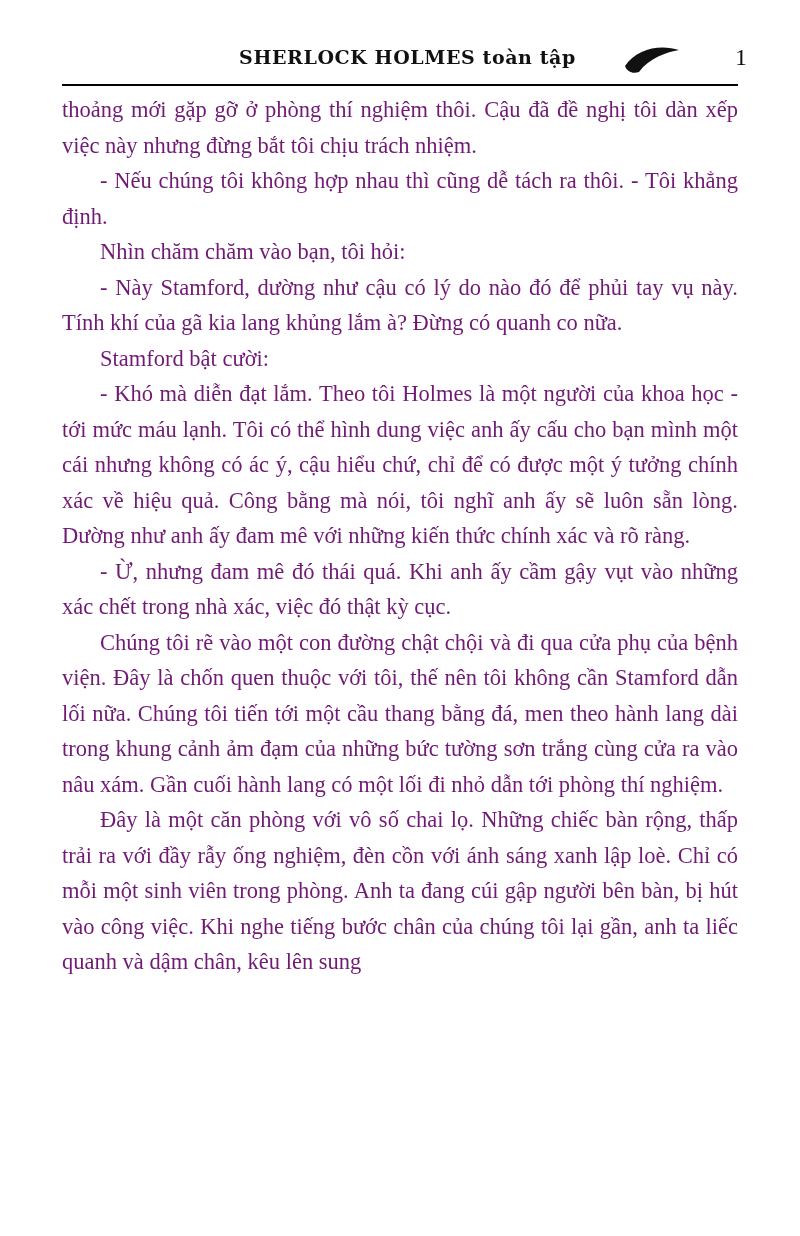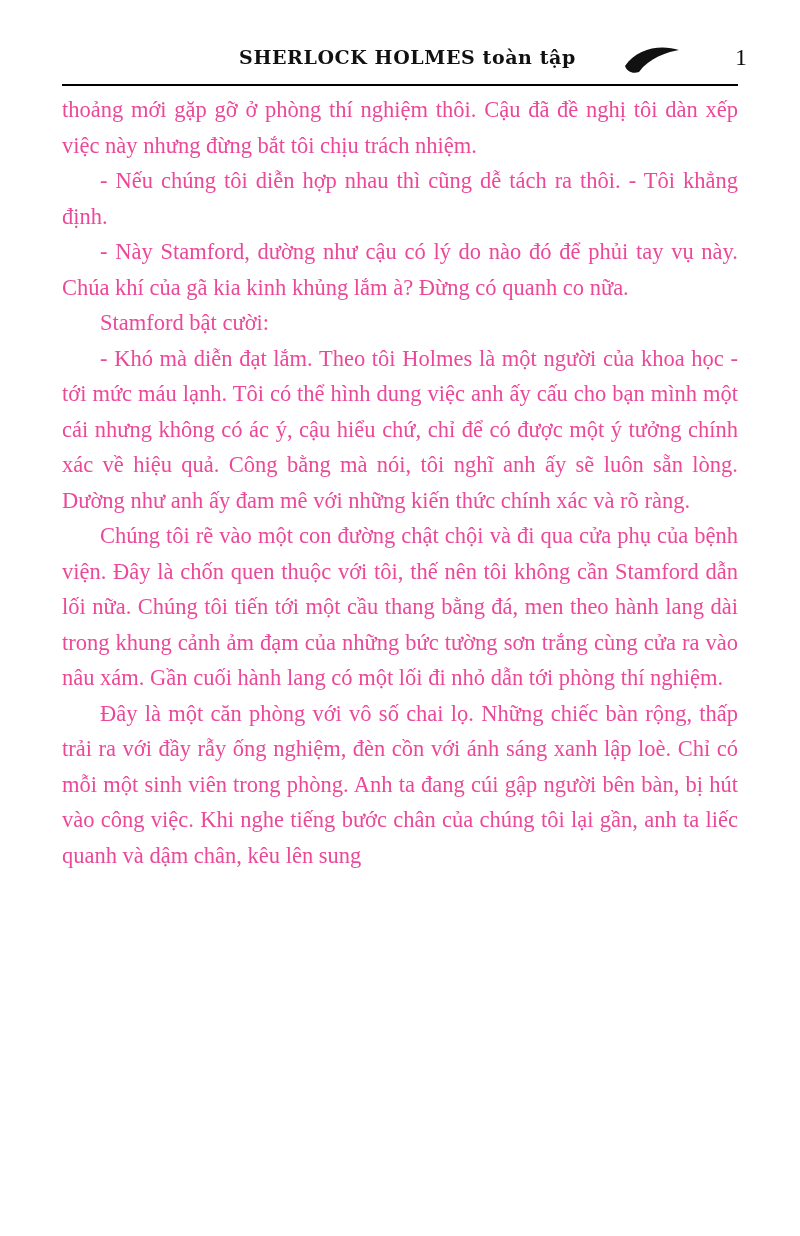--- a/index.html
+++ b/index.html
@@ -79,21 +79,21 @@
   
   .body-text {
     position: absolute;
     left: 62px;
     top: 92px;
     width: 676px;
     font-size: 22.5px;
     line-height: 35.5px;
     text-align: justify;
     text-justify: inter-word;
-    color: #ec4899;
+    color: #701a75;
     font-family: "Liberation Serif", serif;
     -webkit-font-smoothing: antialiased;
   }
   .body-text p {
     margin: 0;
     text-indent: 0;
   }
   .body-text p.indent {
     text-indent: 38px;
   }
@@ -116,21 +116,23 @@
         <path d="M2 24 C 14 6, 38 2, 56 8 C 44 10, 26 16, 16 30 C 10 32, 4 30, 2 24 Z" fill="#111"></path>
       </svg>
     </div>
     <div class="page-number">1</div>
   </div>
 
   <div class="rule"></div>
 
   <div class="body-text" id="body-text">
       <p class="">thoảng mới gặp gỡ ở phòng thí nghiệm thôi. Cậu đã đề nghị tôi dàn xếp việc này nhưng đừng bắt tôi chịu trách nhiệm.</p>
-      <p class="dash">- Nếu chúng tôi diễn hợp nhau thì cũng dễ tách ra thôi. - Tôi khẳng định.</p>
-      <p class="dash">- Này Stamford, dường như cậu có lý do nào đó để phủi tay vụ này. Chúa khí của gã kia kinh khủng lắm à? Đừng có quanh co nữa.</p>
+      <p class="dash">- Nếu chúng tôi không hợp nhau thì cũng dễ tách ra thôi. - Tôi khẳng định.</p>
+      <p class="indent">Nhìn chăm chăm vào bạn, tôi hỏi:</p>
+      <p class="dash">- Này Stamford, dường như cậu có lý do nào đó để phủi tay vụ này. Tính khí của gã kia lang khủng lắm à? Đừng có quanh co nữa.</p>
       <p class="indent">Stamford bật cười:</p>
       <p class="dash">- Khó mà diễn đạt lắm. Theo tôi Holmes là một người của khoa học - tới mức máu lạnh. Tôi có thể hình dung việc anh ấy cấu cho bạn mình một cái nhưng không có ác ý, cậu hiểu chứ, chỉ để có được một ý tưởng chính xác về hiệu quả. Công bằng mà nói, tôi nghĩ anh ấy sẽ luôn sẵn lòng. Dường như anh ấy đam mê với những kiến thức chính xác và rõ ràng.</p>
+      <p class="dash">- Ừ, nhưng đam mê đó thái quá. Khi anh ấy cầm gậy vụt vào những xác chết trong nhà xác, việc đó thật kỳ cục.</p>
       <p class="indent">Chúng tôi rẽ vào một con đường chật chội và đi qua cửa phụ của bệnh viện. Đây là chốn quen thuộc với tôi, thế nên tôi không cần Stamford dẫn lối nữa. Chúng tôi tiến tới một cầu thang bằng đá, men theo hành lang dài trong khung cảnh ảm đạm của những bức tường sơn trắng cùng cửa ra vào nâu xám. Gần cuối hành lang có một lối đi nhỏ dẫn tới phòng thí nghiệm.</p>
       <p class="indent">Đây là một căn phòng với vô số chai lọ. Những chiếc bàn rộng, thấp trải ra với đầy rẫy ống nghiệm, đèn cồn với ánh sáng xanh lập loè. Chỉ có mỗi một sinh viên trong phòng. Anh ta đang cúi gập người bên bàn, bị hút vào công việc. Khi nghe tiếng bước chân của chúng tôi lại gần, anh ta liếc quanh và dậm chân, kêu lên sung</p>
     </div>
 
 </div>
 
 </body></html>

